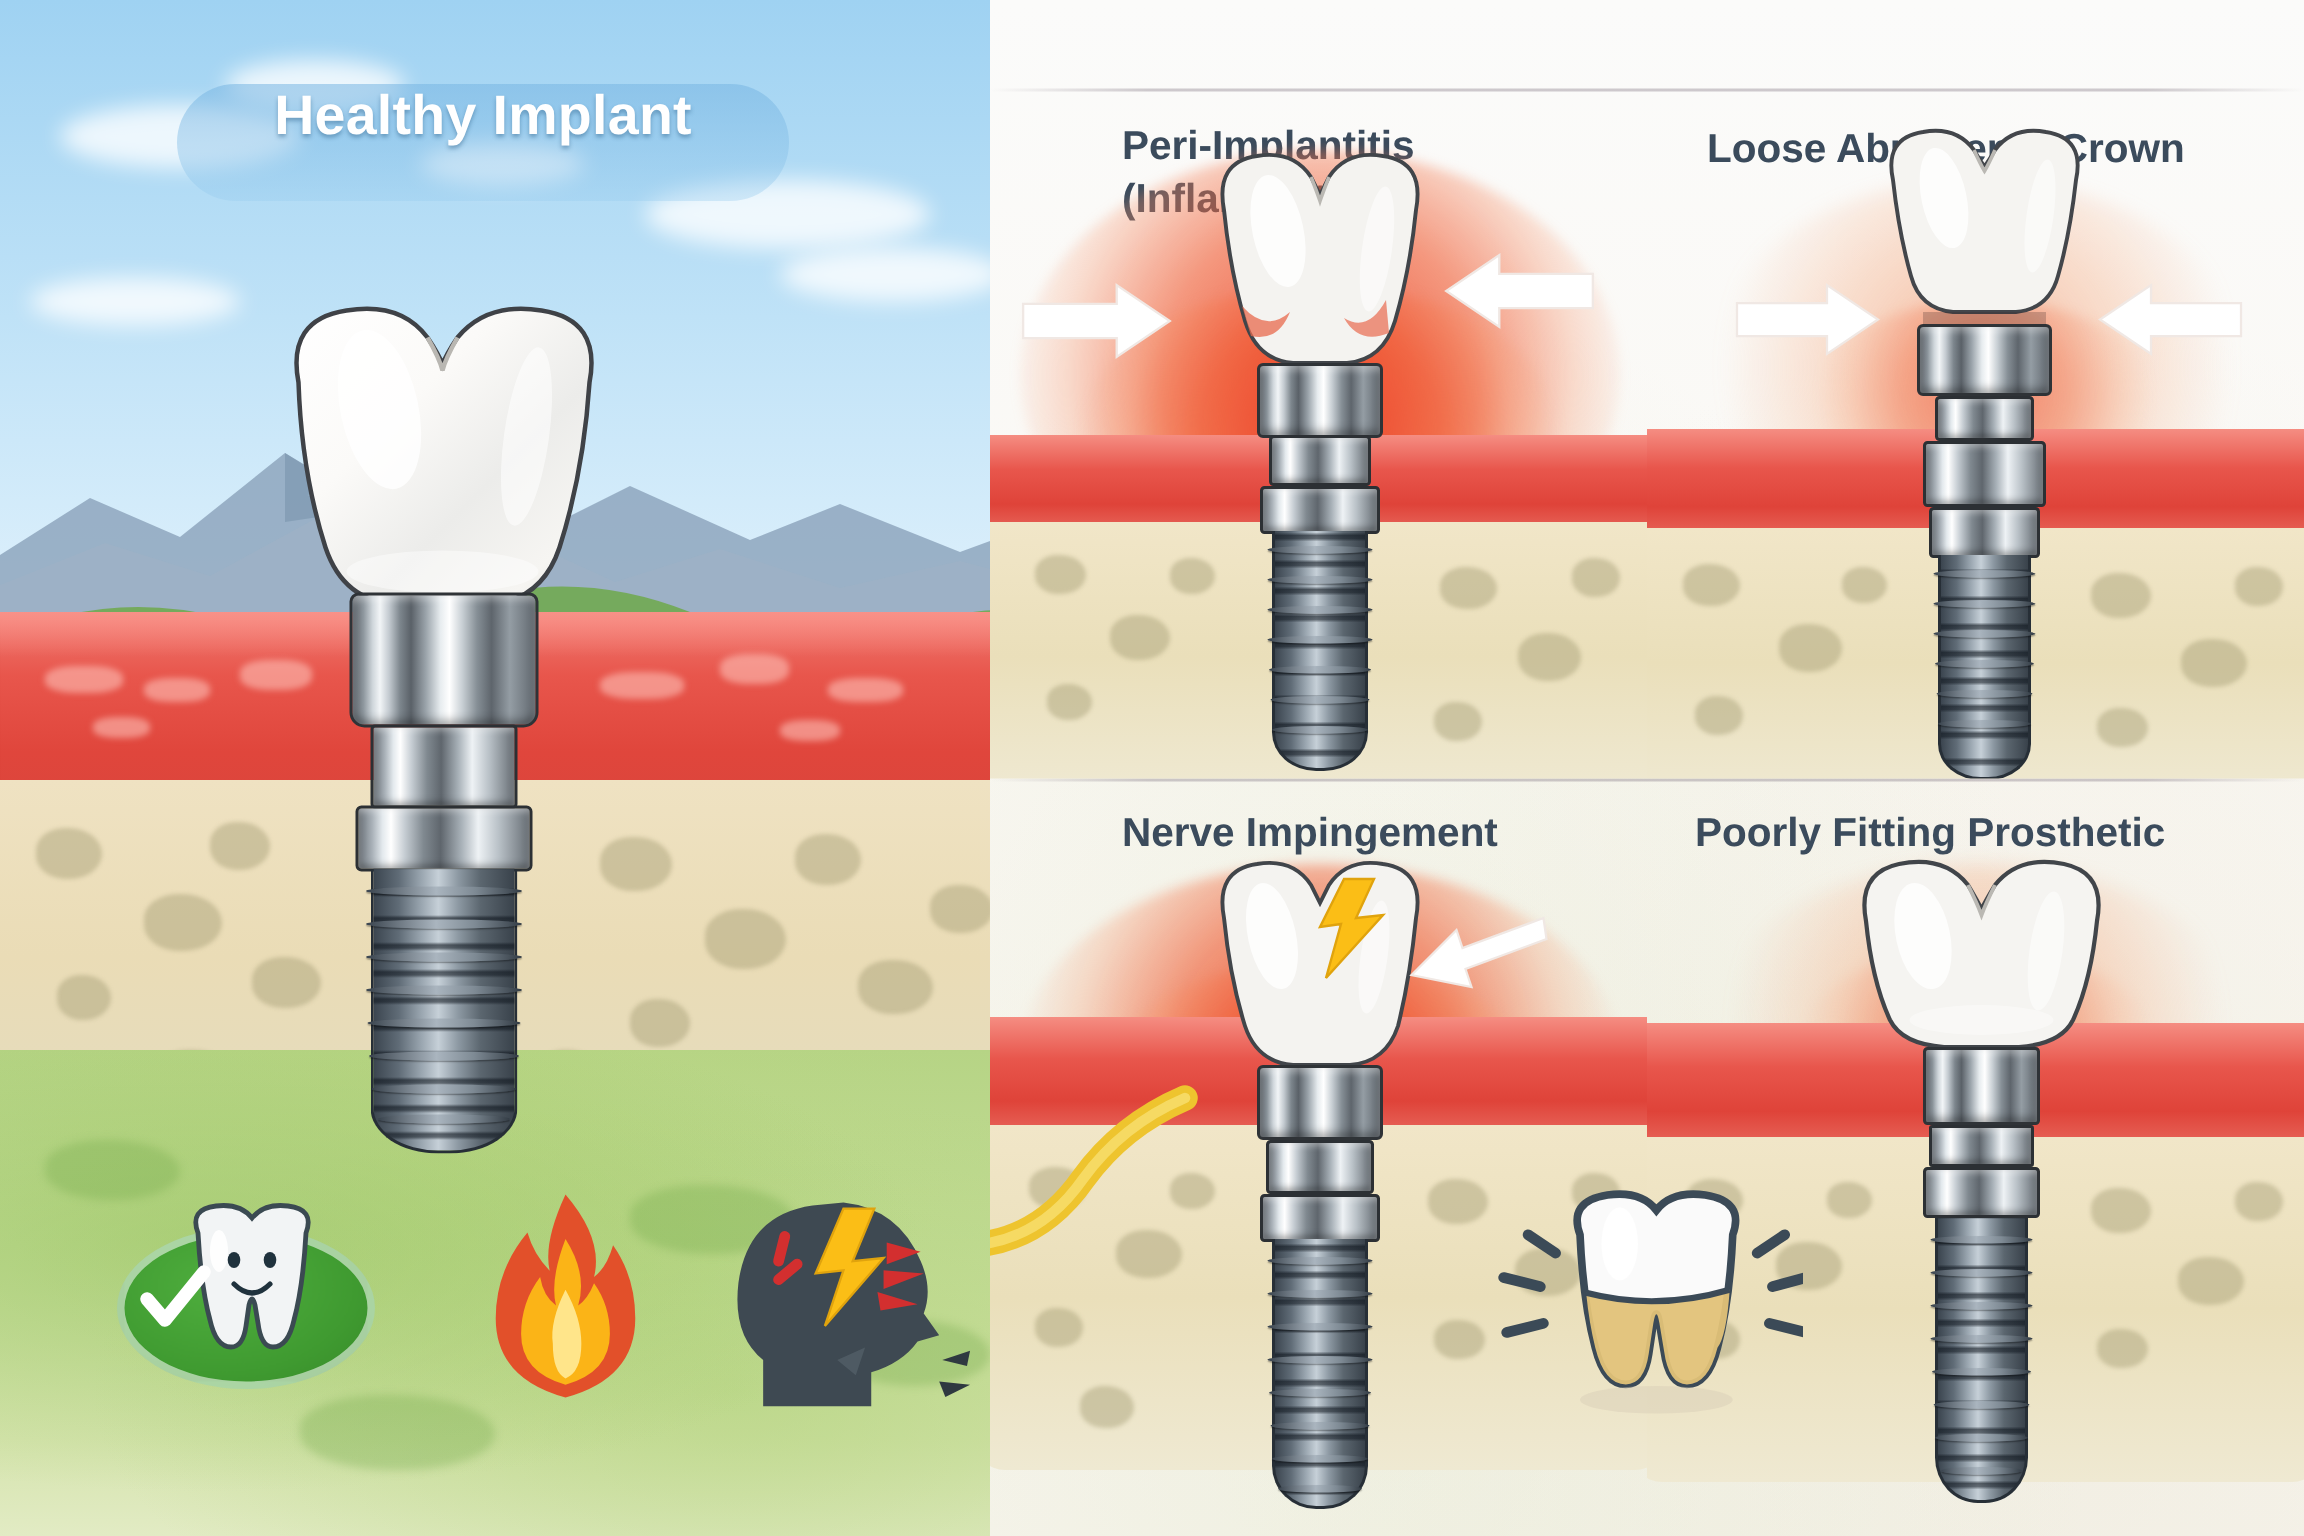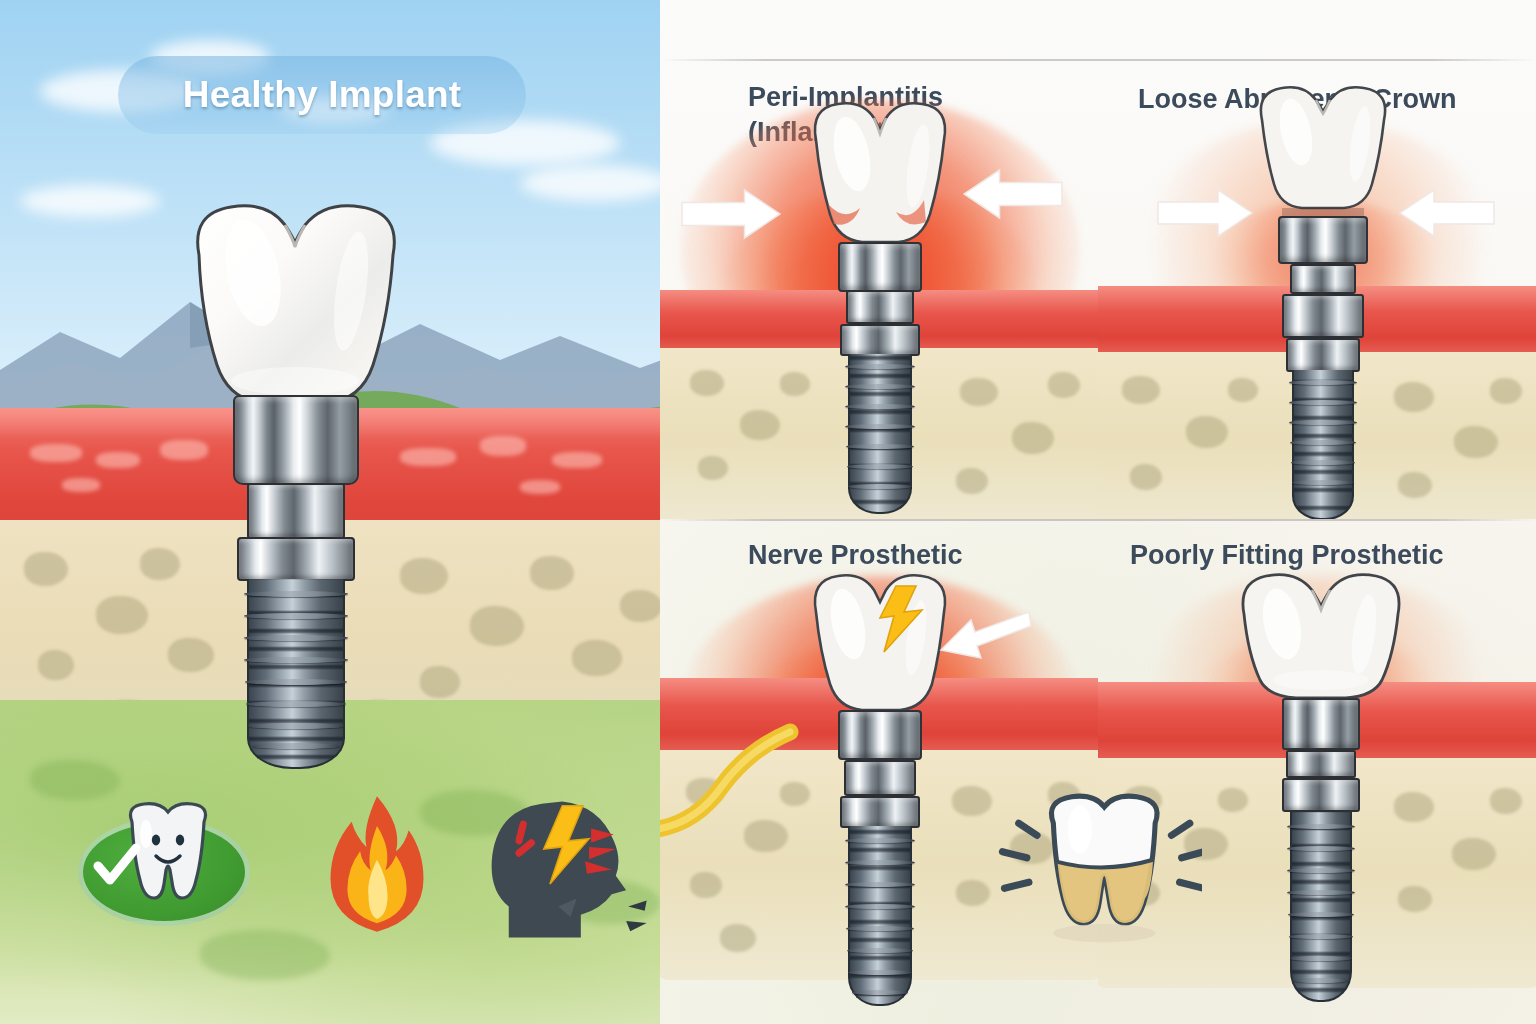--- a/index.html
+++ b/index.html
@@ -76,21 +76,21 @@
     background: rgba(160,152,112,.42);
     filter: blur(1.4px);
   }
 
   
   .title-pill {
     position: absolute; left: 118px; top: 56px;
     width: 408px; height: 78px;
     border-radius: 39px;
     background: linear-gradient(180deg, rgba(119,181,226,.55), rgba(150,203,238,.35));
-    display: flex; align-items: center; justify-content: center;
+    display: flex; align-items: flex-start; justify-content: center;
   }
   .title-pill .ttl {
     font-size: 37px; font-weight: bold; color: #ffffff;
     letter-spacing: .2px;
     text-shadow: 0 2px 3px rgba(40,90,130,.45);
   }
 
   
   .right-panel {
     position: absolute; left: 660px; top: 0;
@@ -437,21 +437,21 @@
       <svg class="arrow" viewBox="0 0 100 50" style="left:58px; top:128px; width:100px; height:50px;">
         <path d="M2,14 L62,14 L62,2 L96,25 L62,48 L62,36 L2,36 Z" fill="#ffffff" stroke="#f0e8e4" stroke-width="1.5"></path>
       </svg>
       <svg class="arrow" viewBox="0 0 100 50" style="left:298px; top:128px; width:100px; height:50px;">
         <path d="M98,14 L38,14 L38,2 L4,25 L38,48 L38,36 L98,36 Z" fill="#ffffff" stroke="#f0e8e4" stroke-width="1.5"></path>
       </svg>
     </div>
 
     <div class="quad" style="left:0; top:520px; width:438px; height:504px;">
       <div class="quad-label" style="left:88px; top:18px;">
-        <div>Nerve Prosthetic</div>
+        <div>Nerve Impingement</div>
       </div>
 
       <div class="inflam" style="left:20px; top:56px; width:400px; height:260px;"></div>
       <div class="inflam" style="left:70px; top:120px; width:300px; height:180px;"></div>
 
       <div class="band-gum" style="left:-10px; top:158px; width:460px; height:80px; border-radius:0 0 16px 16px;"></div>
       <div class="band-bone" style="left:-10px; top:230px; width:460px; height:230px; border-radius:0 0 20px 20px;"></div>
       <div class="bone-pore" style="left:26px;  top:258px; width:38px; height:28px;"></div>
       <div class="bone-pore" style="left:84px;  top:300px; width:44px; height:32px;"></div>
       <div class="bone-pore" style="left:30px;  top:352px; width:32px; height:26px;"></div>

